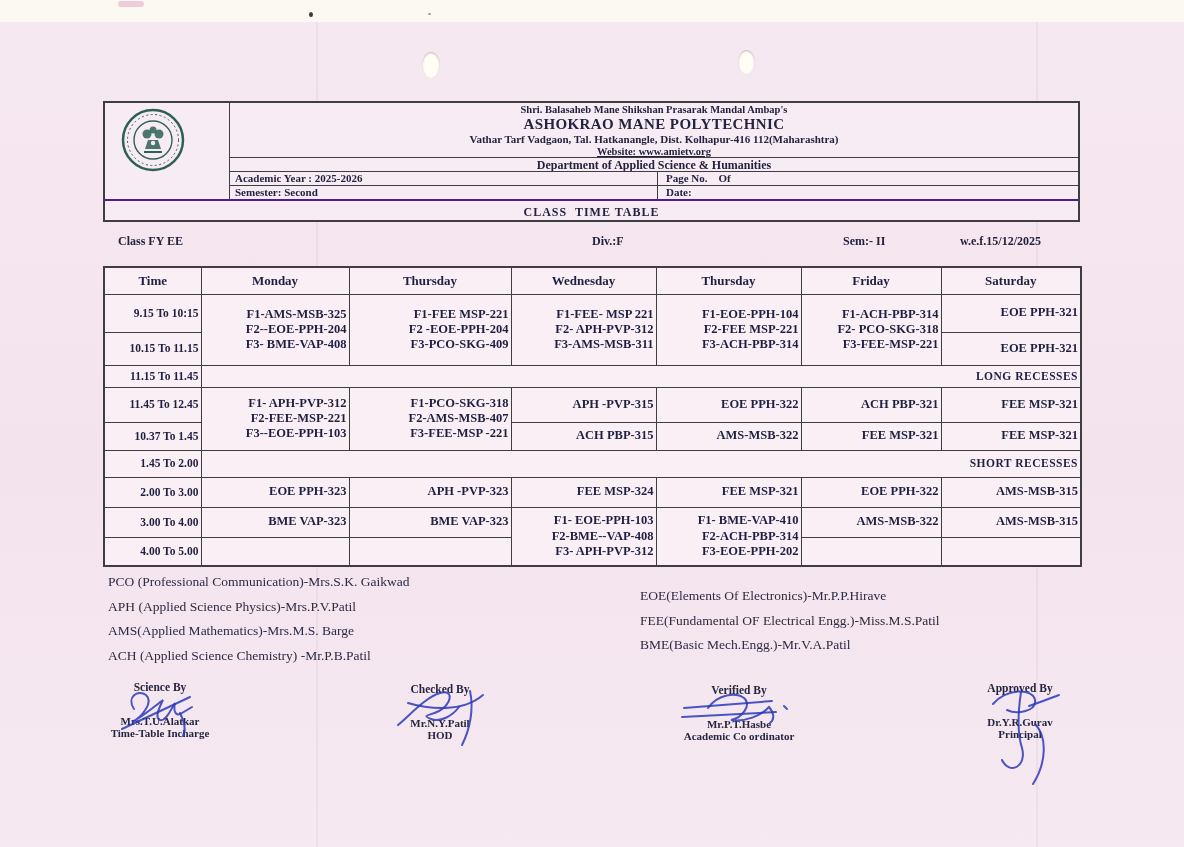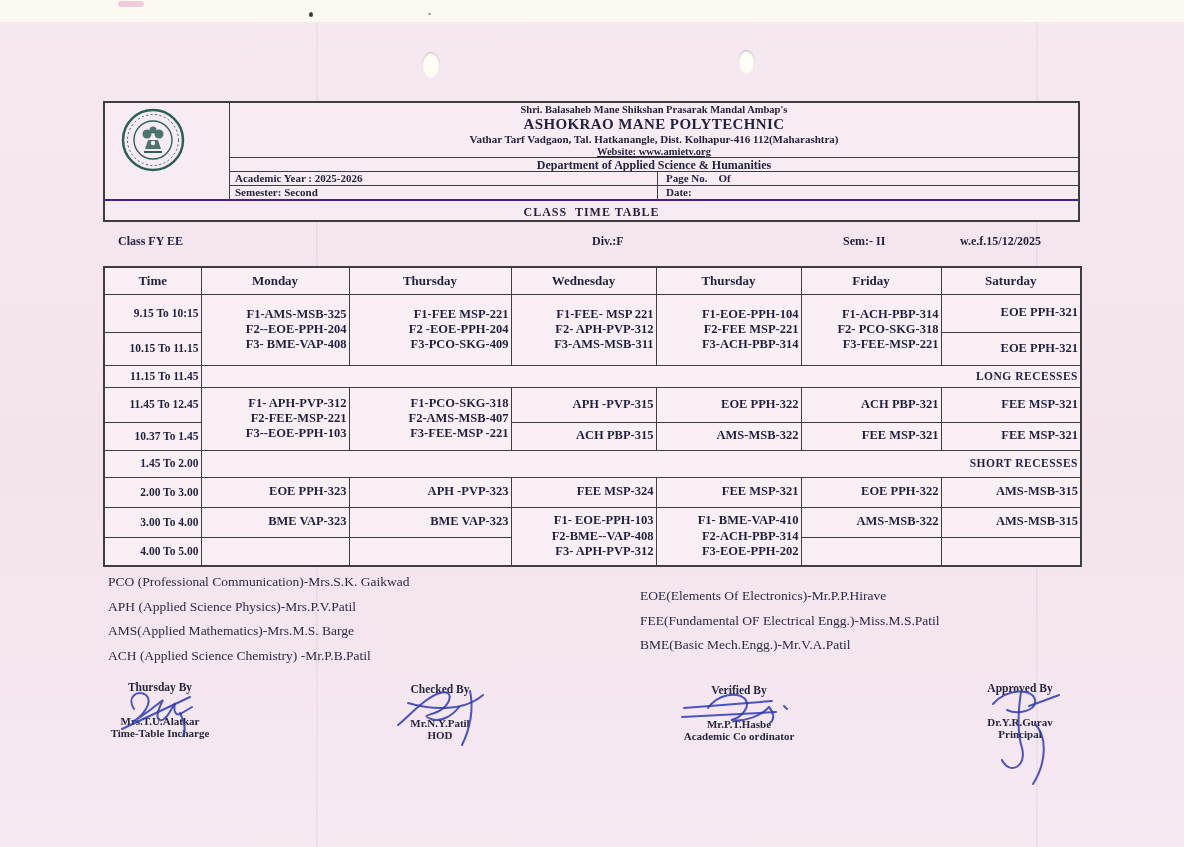--- a/index.html
+++ b/index.html
@@ -222,21 +222,21 @@
     <div>AMS(Applied Mathematics)-Mrs.M.S. Barge</div>
     <div>ACH (Applied Science Chemistry) -Mr.P.B.Patil</div>
   </div>
   <div class="legend legend-right">
     <div>EOE(Elements Of Electronics)-Mr.P.P.Hirave</div>
     <div>FEE(Fundamental OF Electrical Engg.)-Miss.M.S.Patil</div>
     <div>BME(Basic Mech.Engg.)-Mr.V.A.Patil</div>
   </div>
 
   <div class="sig" style="left:85px;top:681px;">
-    <div class="lbl">Thursday By</div>
+    <div class="lbl">Science By</div>
     <svg width="120" height="58" viewBox="0 0 120 58">
       <path class="ink" d="M34 26 C 26 14, 38 6, 46 12 C 54 19, 42 34, 32 39 C 44 33, 56 22, 63 17 C 58 27, 55 35, 60 37 C 66 39, 71 26, 75 20 C 73 29, 76 34, 82 30 L 92 24"></path>
       <path class="ink" d="M22 46 L 90 14"></path>
       <path class="ink" d="M80 30 C 84 38, 87 46, 83 53"></path>
     </svg>
     <div class="name">Mrs.T.U.Alatkar</div>
     <div class="role">Time-Table Incharge</div>
   </div>
 
   <div class="sig" style="left:365px;top:683px;">

